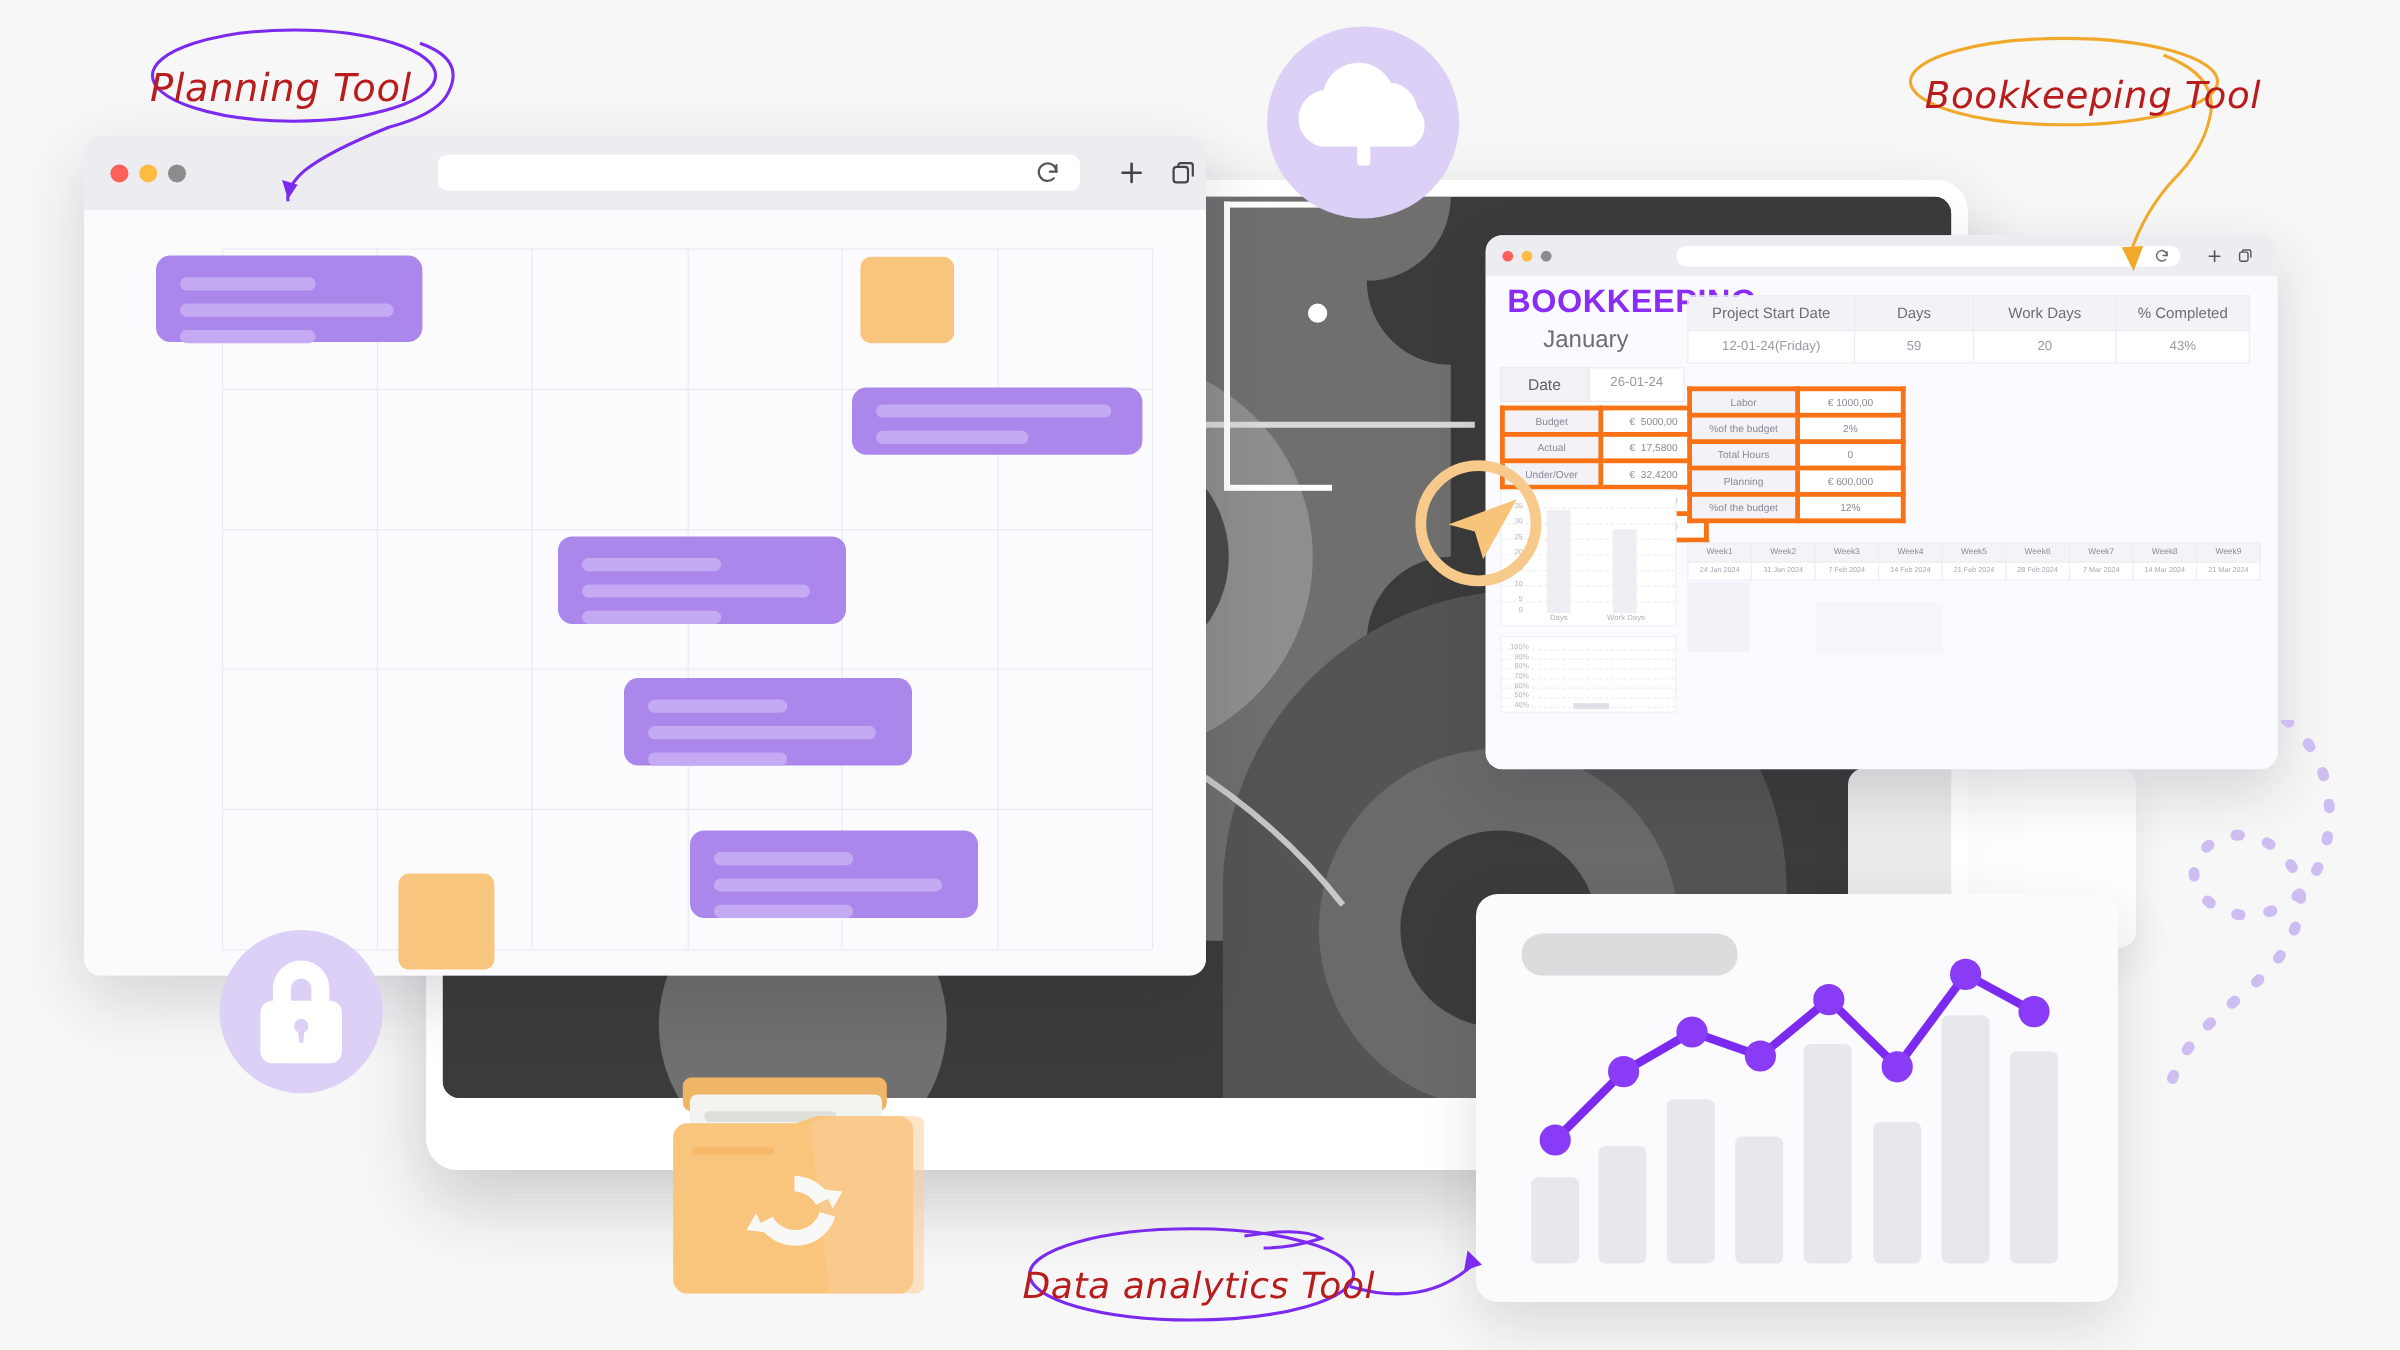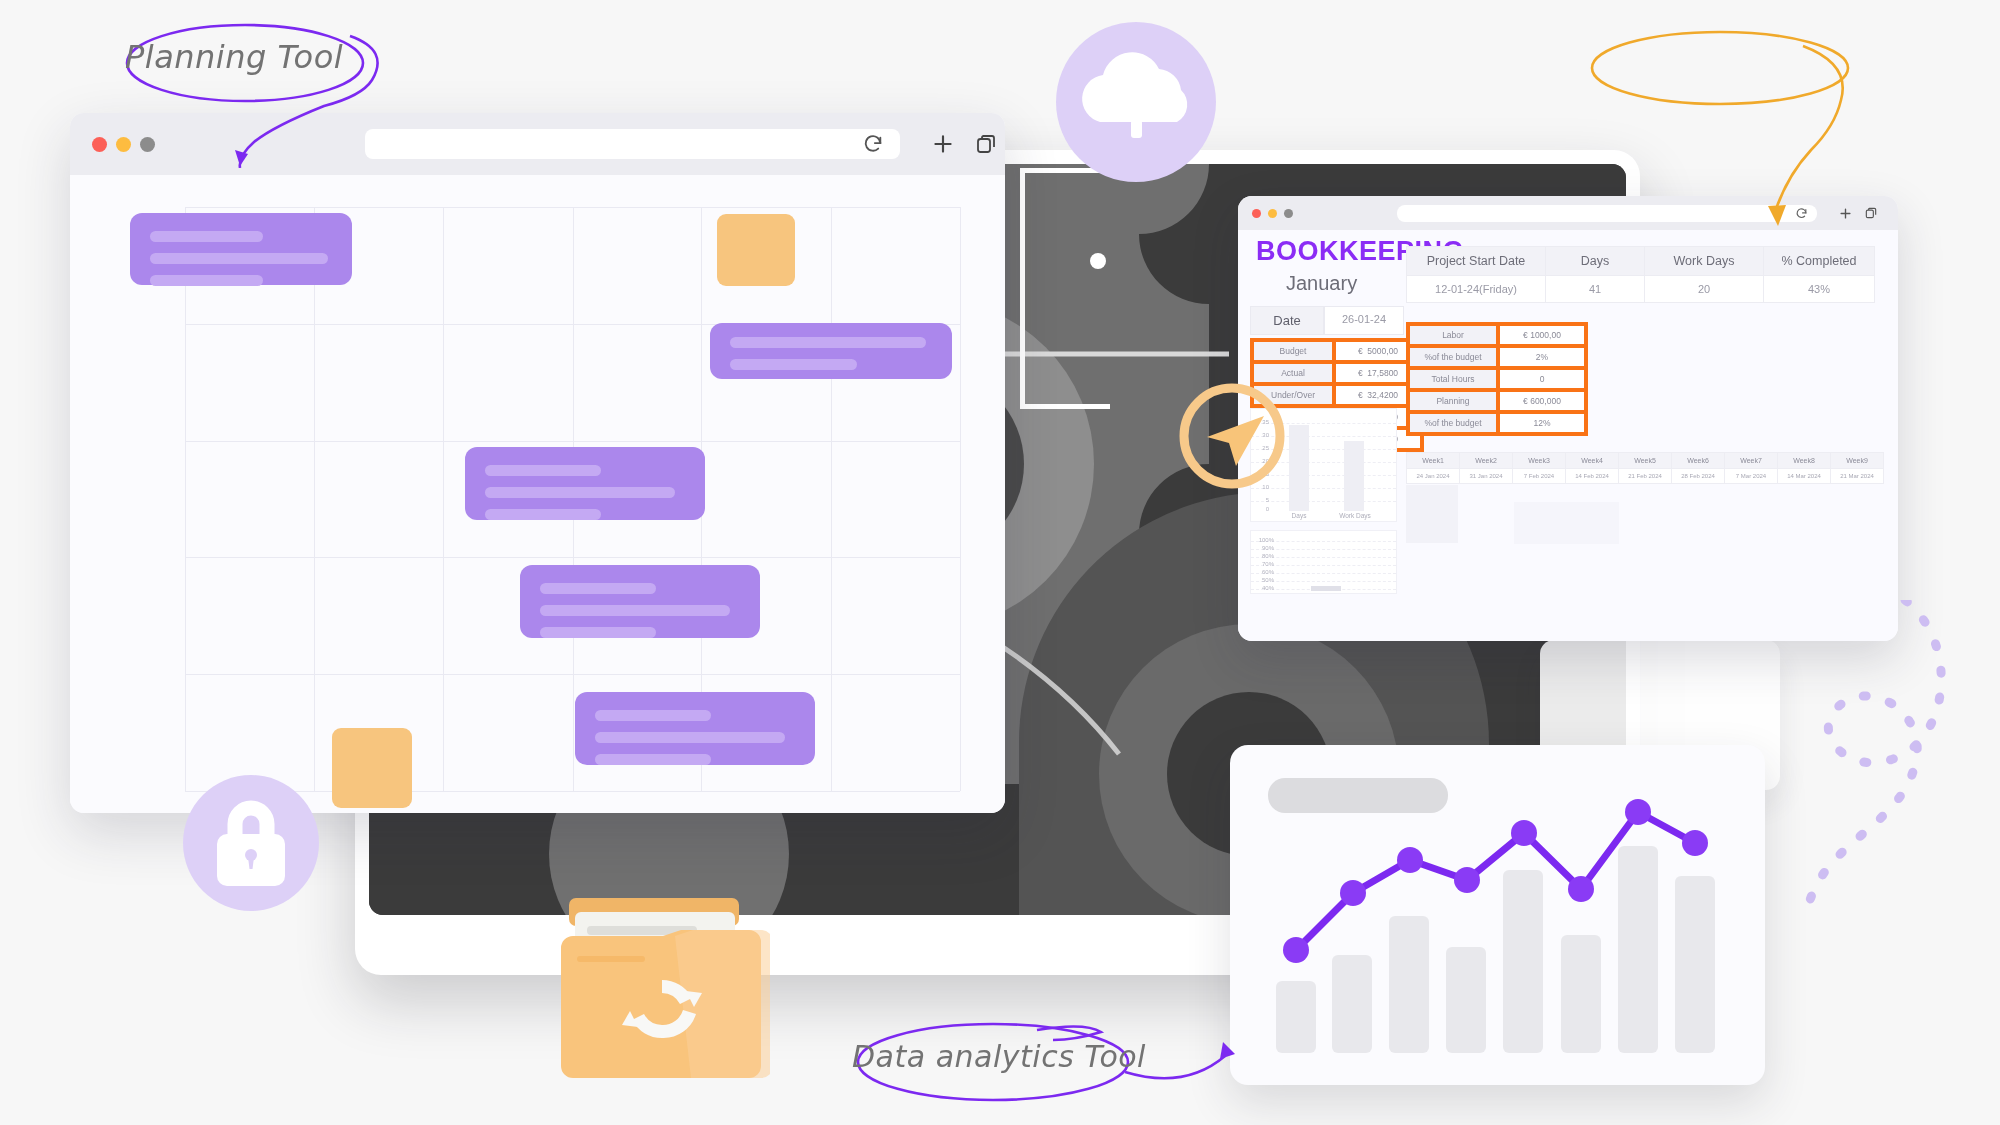--- a/index.html
+++ b/index.html
@@ -9,22 +9,23 @@
     font-family:"Liberation Sans", sans-serif;
   }
   .stage{position:absolute;inset:0;}
   .abs{position:absolute;}
 
   
   .annot{position:absolute;}
   .annot-text{
     position:absolute;white-space:nowrap;
     font-family:"DejaVu Sans", sans-serif;
-    color:#737373;font-style:italic;
+    color:#b91c1c;font-style:italic;
     letter-spacing:.5px;
+    margin-top:16px;
   }
 
   
   .tablet{
     position:absolute;left:355px;top:150px;width:1285px;height:825px;
     background:#ffffff;border-radius:26px;
     box-shadow:0 26px 60px rgba(30,30,40,.20);
   }
   .tablet-screen{
     position:absolute;left:14px;top:14px;right:14px;bottom:60px;
@@ -327,21 +328,21 @@
           <tr>
             <th style="width:118px">Project Start Date</th>
             <th style="width:78px">Days</th>
             <th style="width:98px">Work Days</th>
             <th style="width:90px">% Completed</th>
           </tr>
         </thead>
         <tbody>
           <tr>
             <td>12-01-24(Friday)</td>
-            <td>41</td>
+            <td>59</td>
             <td>20</td>
             <td>43%</td>
           </tr>
         </tbody>
       </table>
 
       <table class="mini-table" style="left:168px;top:92px;">
         <tbody>
           <tr>
             <td class="k" style="width:80px">Labor</td>
@@ -520,20 +521,21 @@
     <path d="M290 28 q40 14 22 44 q-10 16 -48 26 q-50 20 -70 36 q-16 14 -14 26" fill="none" stroke="#7c29f0" stroke-width="2.6"></path>
     <path d="M180 164 l-5 -16 l13 4 z" fill="#7c29f0" transform="translate(0,-6)"></path>
   </svg>
   <div class="annot-text" style="left:125px;top:38px;font-size:32px;">Planning Tool</div>
 
   <svg class="annot" width="400" height="270" viewBox="0 0 400 270" style="left:1555px;top:10px;">
     <ellipse cx="165" cy="58" rx="128" ry="36" fill="none" stroke="#f0a92b" stroke-width="2.6"></ellipse>
     <path d="M248 36 q48 18 38 54 q-6 26 -30 50 q-24 26 -36 62" fill="none" stroke="#f0a92b" stroke-width="2.6"></path>
     <path d="M213 196 l10 20 l8 -21 z" fill="#f0a92b"></path>
   </svg>
+  <div class="annot-text" style="left:1604px;top:46px;font-size:31px;">Bookkeeping Tool</div>
 
   <svg class="annot" width="420" height="130" viewBox="0 0 420 130" style="left:825px;top:1000px;">
     <ellipse cx="168" cy="62" rx="135" ry="38" fill="none" stroke="#7c29f0" stroke-width="2.6"></ellipse>
     <path d="M212 30 q48 -8 64 2 q-26 8 -48 8" fill="none" stroke="#7c29f0" stroke-width="2.6"></path>
     <path d="M300 72 q60 18 100 -16" fill="none" stroke="#7c29f0" stroke-width="2.6"></path>
     <path d="M398 42 l12 12 l-15 5 z" fill="#7c29f0"></path>
   </svg>
   <div class="annot-text" style="left:852px;top:1039px;font-size:30px;">Data analytics Tool</div>
 
 </div>

